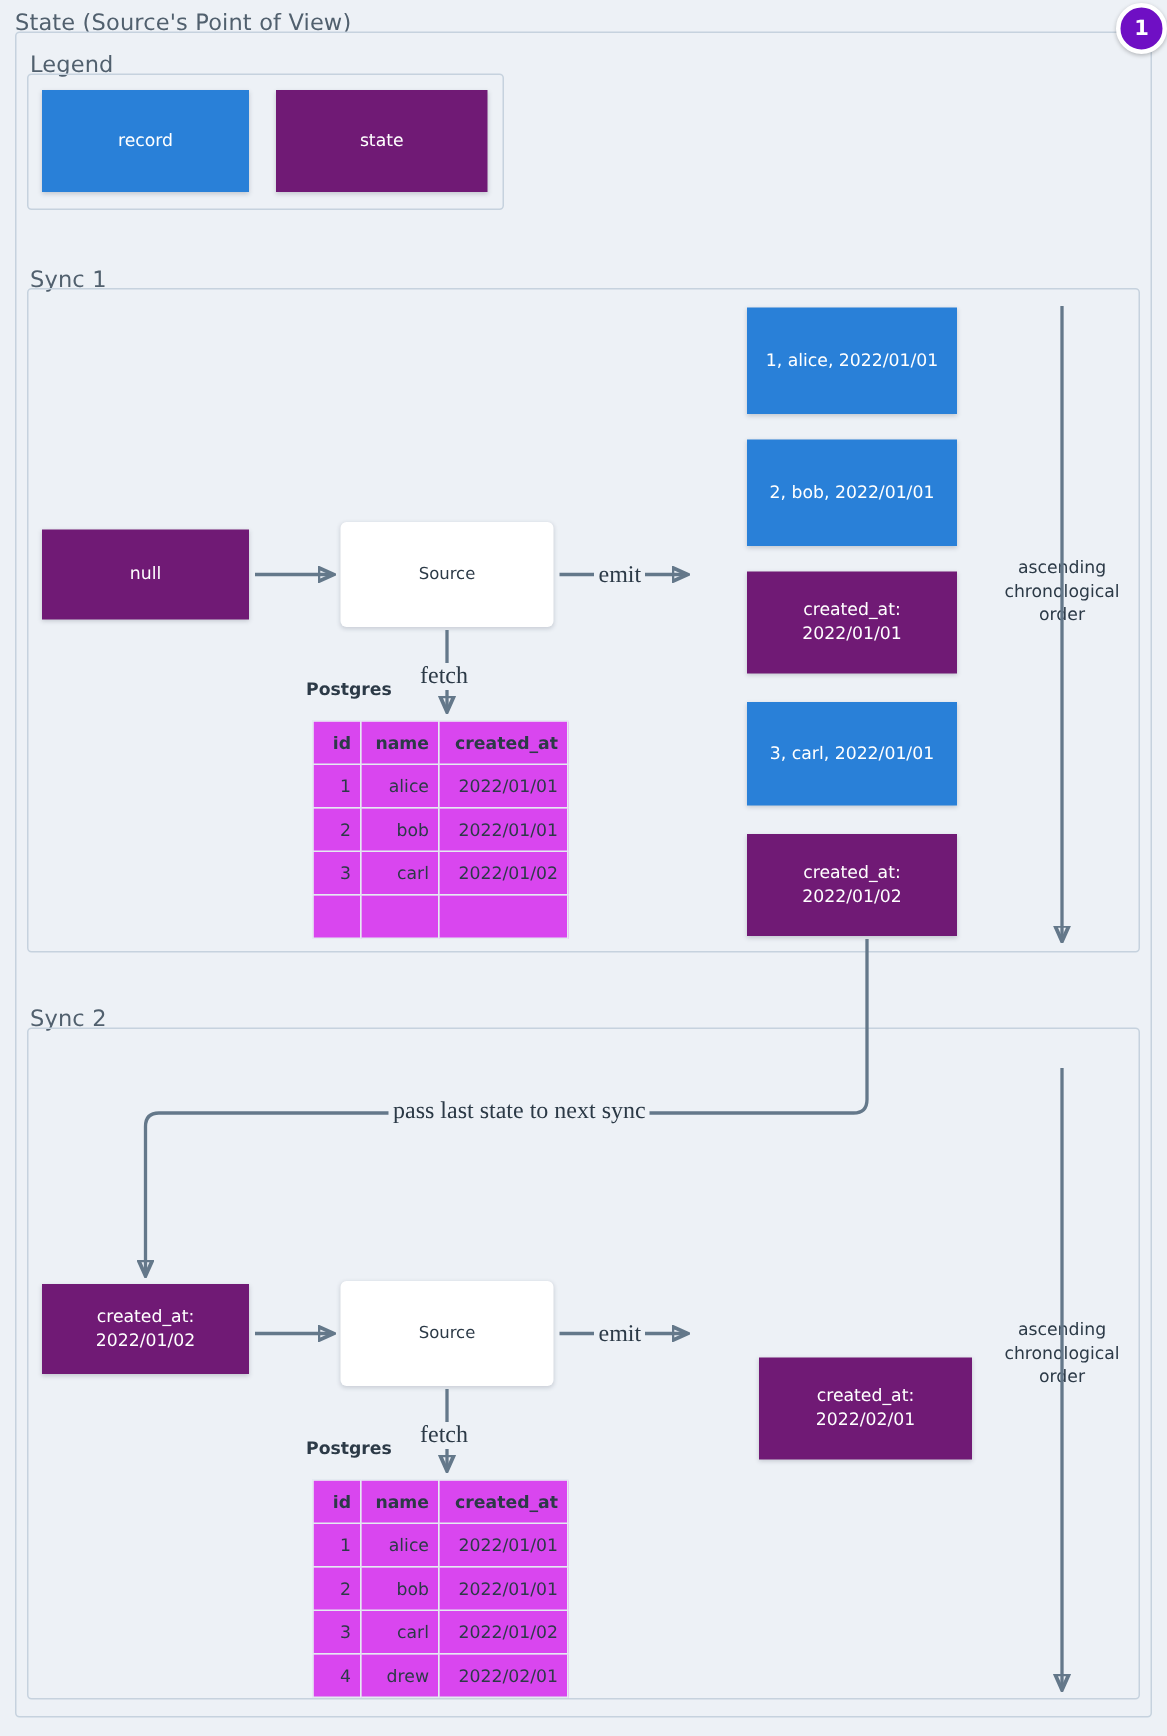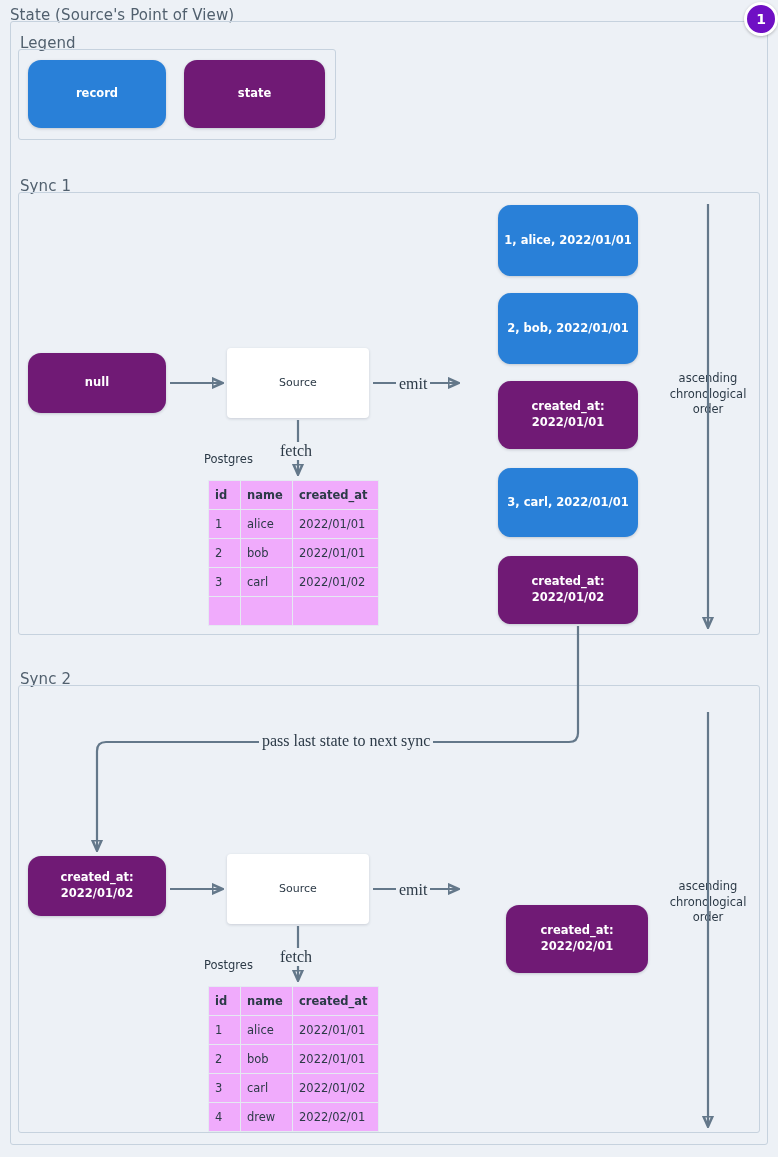--- a/index.html
+++ b/index.html
@@ -46,23 +46,23 @@
     z-index: 40;
   }
 
   
   .node {
     position: absolute;
     display: flex;
     align-items: center;
     justify-content: center;
     text-align: center;
-    border-radius: 13px;
+    border-radius: 0;
     font-size: 11.5px;
-    font-weight: 700;
+    font-weight: 400;
     color: #ffffff;
     line-height: 1.35;
     box-shadow: 0 1px 3px rgba(40,50,70,.22);
     padding: 2px 6px;
     white-space: pre-line;
   }
   .node.record { background: #2980d8; }
   .node.state  { background: #701a75; }
   .node.plain  {
     background: #ffffff;
@@ -75,21 +75,21 @@
 
   
   .canvas-label {
     position: absolute;
     font-size: 11.5px;
     color: #2c3a47;
     white-space: pre-line;
     text-align: center;
     line-height: 1.35;
   }
-  .canvas-label.left { text-align: left; }
+  .canvas-label.left { text-align: left; font-weight: bold; }
 
   
   .edge-label {
     position: absolute;
     font-size: 16px;
     color: #2c3a47;
     background: #edf1f6;
     padding: 0 3px;
     white-space: nowrap;
     z-index: 12;
@@ -100,24 +100,24 @@
   table.db {
     position: absolute;
     border-collapse: collapse;
     font-size: 11.5px;
     color: #2c3a47;
     background: #ffffff;
     table-layout: fixed;
   }
   table.db th, table.db td {
     border: 1px solid #e4eaf1;
-    text-align: left;
+    text-align: right;
     height: 29px;
     padding: 0 6px;
-    background: #f0abfc;
+    background: #d946ef;
     font-weight: 400;
   }
   table.db th { font-weight: 700; }
   table.db col.c-id   { width: 32px; }
   table.db col.c-name { width: 52px; }
   table.db col.c-date { width: 86px; }
 
   
   svg.wires {
     position: absolute;

